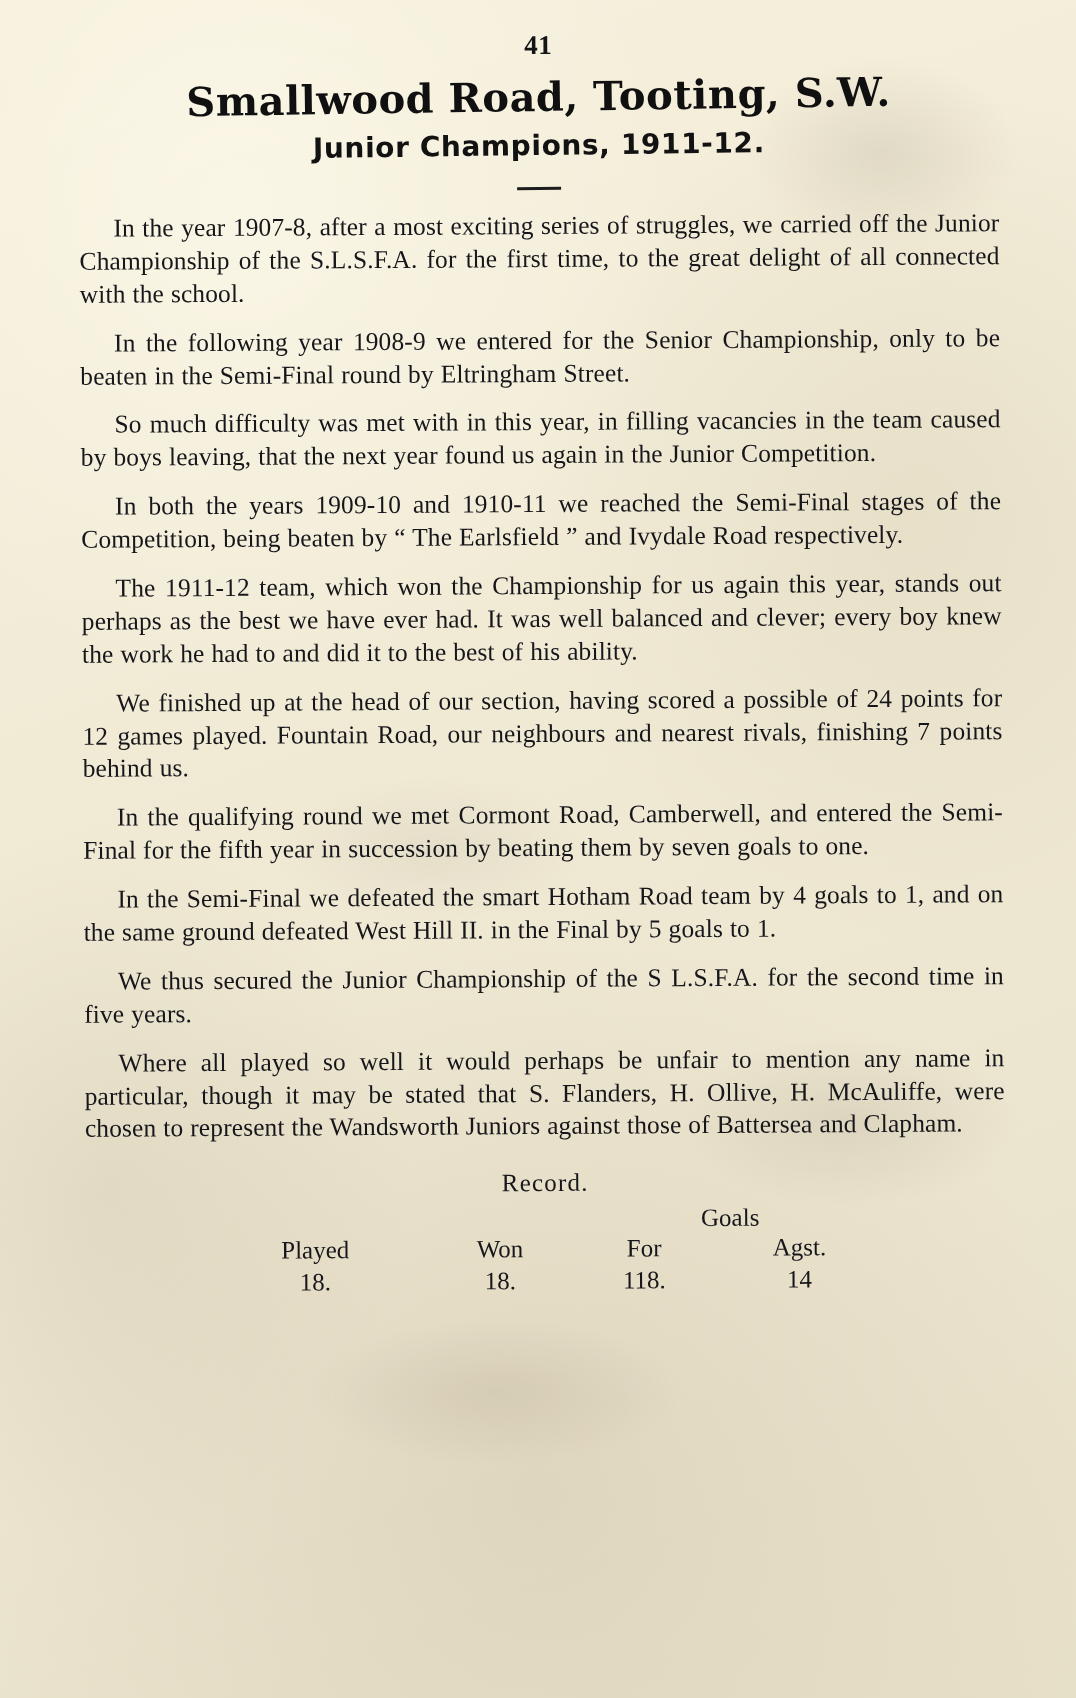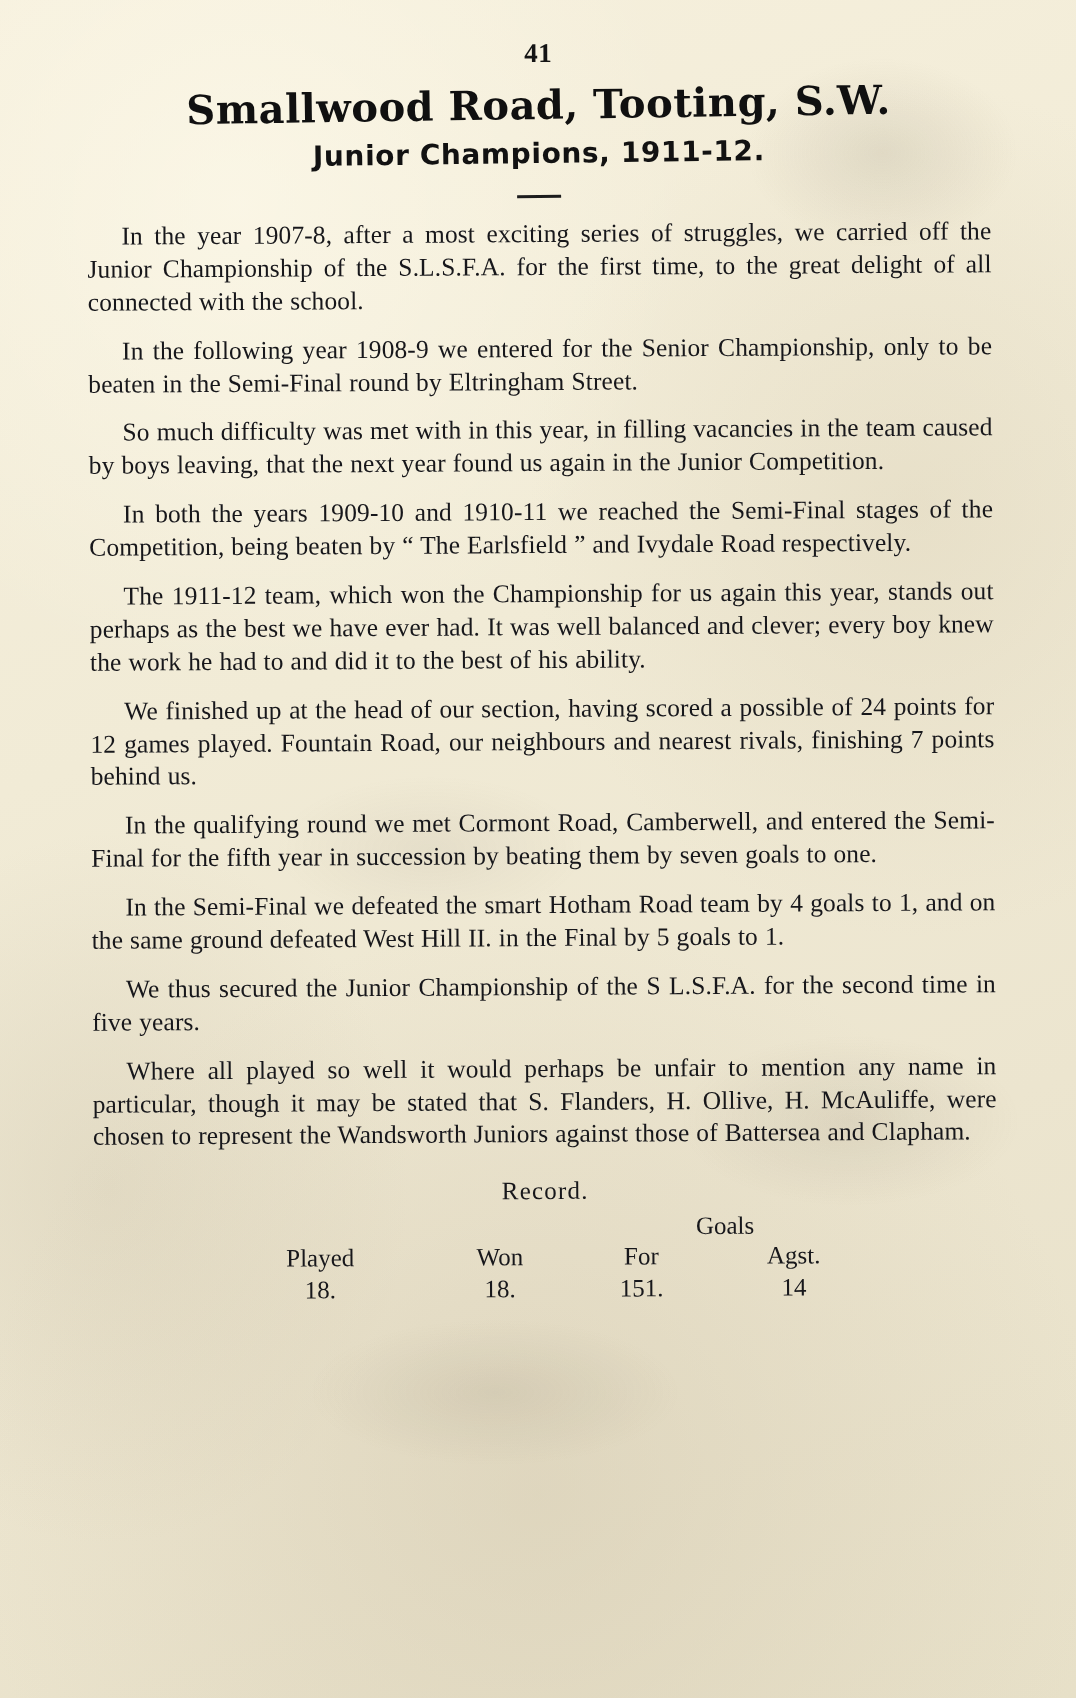--- a/index.html
+++ b/index.html
@@ -20,21 +20,21 @@
     position: relative;
     width: 1076px;
     height: 1698px;
     box-sizing: border-box;
     background:
       radial-gradient(ellipse 60% 40% at 22% 12%, rgba(255,252,238,0.55), rgba(255,252,238,0) 70%),
       radial-gradient(ellipse 50% 35% at 85% 30%, rgba(214,203,176,0.35), rgba(214,203,176,0) 72%),
       radial-gradient(ellipse 70% 45% at 50% 88%, rgba(205,194,168,0.40), rgba(205,194,168,0) 75%),
       radial-gradient(ellipse 40% 30% at 10% 70%, rgba(198,188,163,0.30), rgba(198,188,163,0) 70%),
       linear-gradient(160deg, #f6f0dd 0%, #f1ebd6 38%, #ece5cf 70%, #e7e0c8 100%);
-    padding: 16px;
+    padding: 8px;
   }
   .page::after {
     
     content: "";
     position: absolute;
     inset: 0;
     pointer-events: none;
     background:
       radial-gradient(ellipse 18% 8% at 82% 9%, rgba(120,110,95,0.13), rgba(0,0,0,0) 70%),
       radial-gradient(ellipse 22% 7% at 79% 66%, rgba(120,110,95,0.11), rgba(0,0,0,0) 72%),
@@ -188,21 +188,21 @@
         <td>Played</td>
         <td>Won</td>
         <td>For</td>
         <td>Agst.</td>
         <td class="col-pad"></td>
       </tr>
       <tr>
         <td class="col-pad"></td>
         <td>18.</td>
         <td>18.</td>
-        <td>151.</td>
+        <td>118.</td>
         <td>14</td>
         <td class="col-pad"></td>
       </tr>
     </tbody>
       </table>
 
   </div>
 </div>
 
 </body></html>

